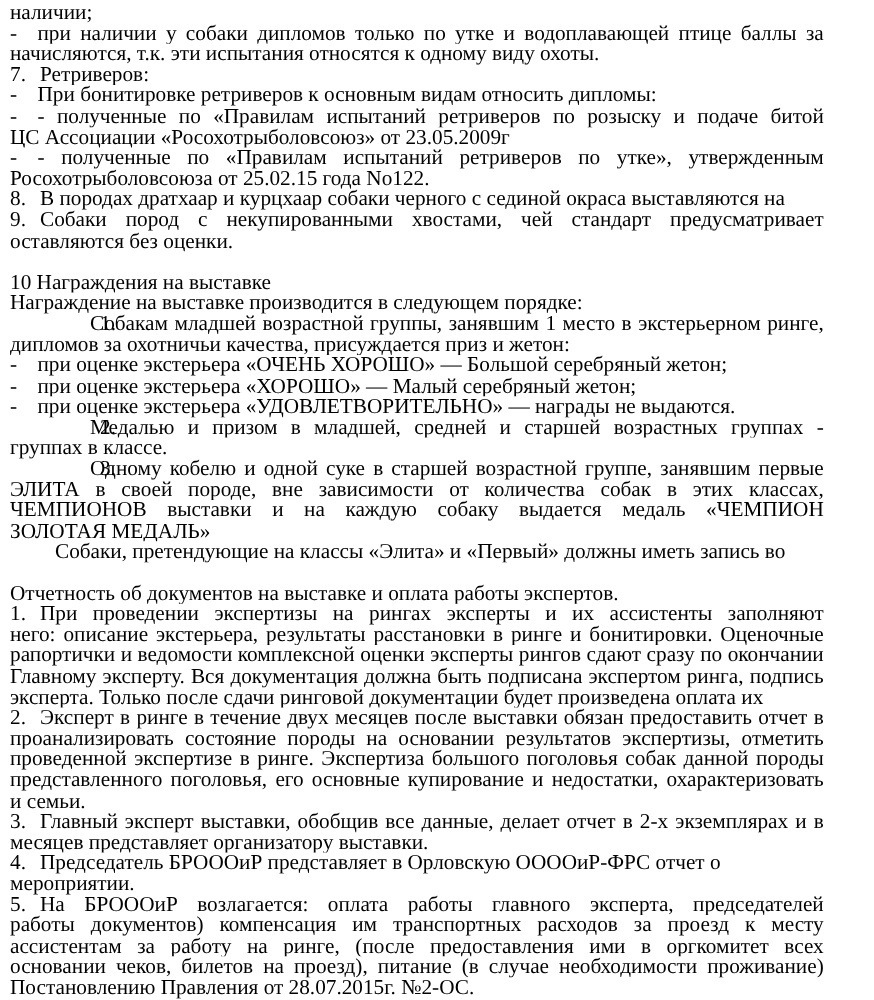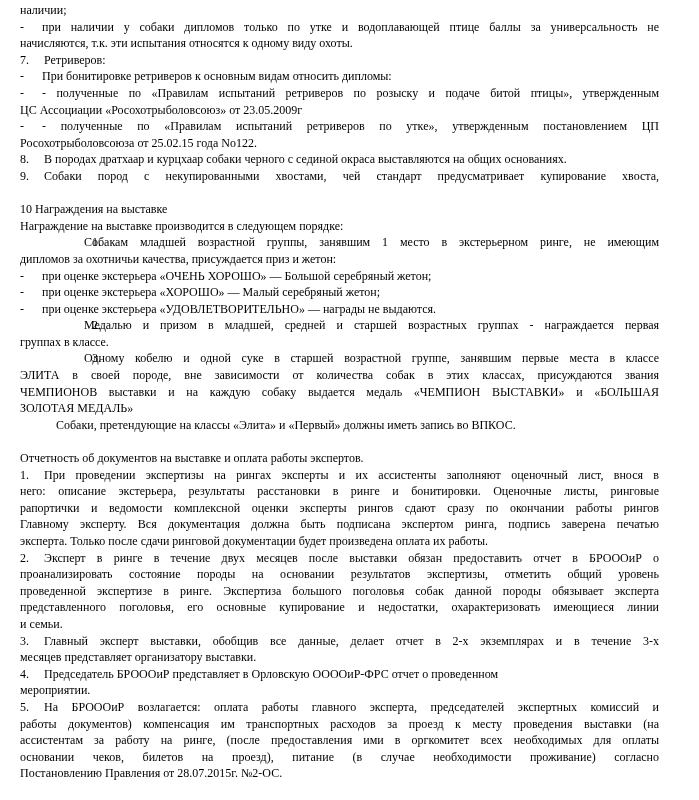--- a/index.html
+++ b/index.html
@@ -9,23 +9,23 @@
   }
   .page {
     position: relative;
     width: 699px;
     height: 800px;
     background: #ffffff;
     overflow: hidden;
     color: #000000;
   }
   .doc {
-    padding: 2px 40px 0 20px; 
+    padding: 2px 40px 0 8px; 
     font-family: "Liberation Serif", "DejaVu Serif", serif;
-    font-size: 12px;
+    font-size: 17px;
     line-height: 16.6px;
     color: #000000;
   }
   .line {
     height: 16.6px;
     overflow: hidden;
     text-align: left;
     white-space: normal;
   }
   .line.j {               
@@ -53,20 +53,21 @@
       <div class="line j"><span class="m" style="width: 22px;">-</span><span>при наличии у собаки дипломов только по утке и водоплавающей птице баллы за универсальность не</span></div>
       <div class="line"><span>начисляются, т.к. эти испытания относятся к одному виду охоты.</span></div>
       <div class="line"><span class="m" style="width: 24px;">7.</span><span>Ретриверов:</span></div>
       <div class="line"><span class="m" style="width: 22px;">-</span><span>При бонитировке ретриверов к основным видам относить дипломы:</span></div>
       <div class="line j"><span class="m" style="width: 22px;">-</span><span>- полученные по «Правилам испытаний ретриверов по розыску и подаче битой птицы», утвержденным</span></div>
       <div class="line"><span>ЦС Ассоциации «Росохотрыболовсоюз» от 23.05.2009г</span></div>
       <div class="line j"><span class="m" style="width: 22px;">-</span><span>- полученные по «Правилам испытаний ретриверов по утке», утвержденным постановлением ЦП</span></div>
       <div class="line"><span>Росохотрыболовсоюза от 25.02.15 года No122.</span></div>
       <div class="line"><span class="m" style="width: 24px;">8.</span><span>В породах дратхаар и курцхаар собаки черного с сединой окраса выставляются на общих основаниях.</span></div>
       <div class="line j"><span class="m" style="width: 24px;">9.</span><span>Собаки пород с некупированными хвостами, чей стандарт предусматривает купирование хвоста,</span></div>
+      <div class="line"><span>оставляются без оценки.</span></div>
       <div class="line blank"></div>
       <div class="line c"><span>10 Награждения на выставке</span></div>
       <div class="line c"><span>Награждение на выставке производится в следующем порядке:</span></div>
       <div class="line j i"><span class="m" style="width: 28px;">1.</span><span>Собакам младшей возрастной группы, занявшим 1 место в экстерьерном ринге, не имеющим</span></div>
       <div class="line"><span>дипломов за охотничьи качества, присуждается приз и жетон:</span></div>
       <div class="line"><span class="m" style="width: 22px;">-</span><span>при оценке экстерьера «ОЧЕНЬ ХОРОШО» — Большой серебряный жетон;</span></div>
       <div class="line"><span class="m" style="width: 22px;">-</span><span>при оценке экстерьера «ХОРОШО» — Малый серебряный жетон;</span></div>
       <div class="line"><span class="m" style="width: 22px;">-</span><span>при оценке экстерьера «УДОВЛЕТВОРИТЕЛЬНО» — награды не выдаются.</span></div>
       <div class="line j i"><span class="m" style="width: 28px;">2.</span><span>Медалью и призом в младшей, средней и старшей возрастных группах - награждается первая</span></div>
       <div class="line"><span>группах в классе.</span></div>

